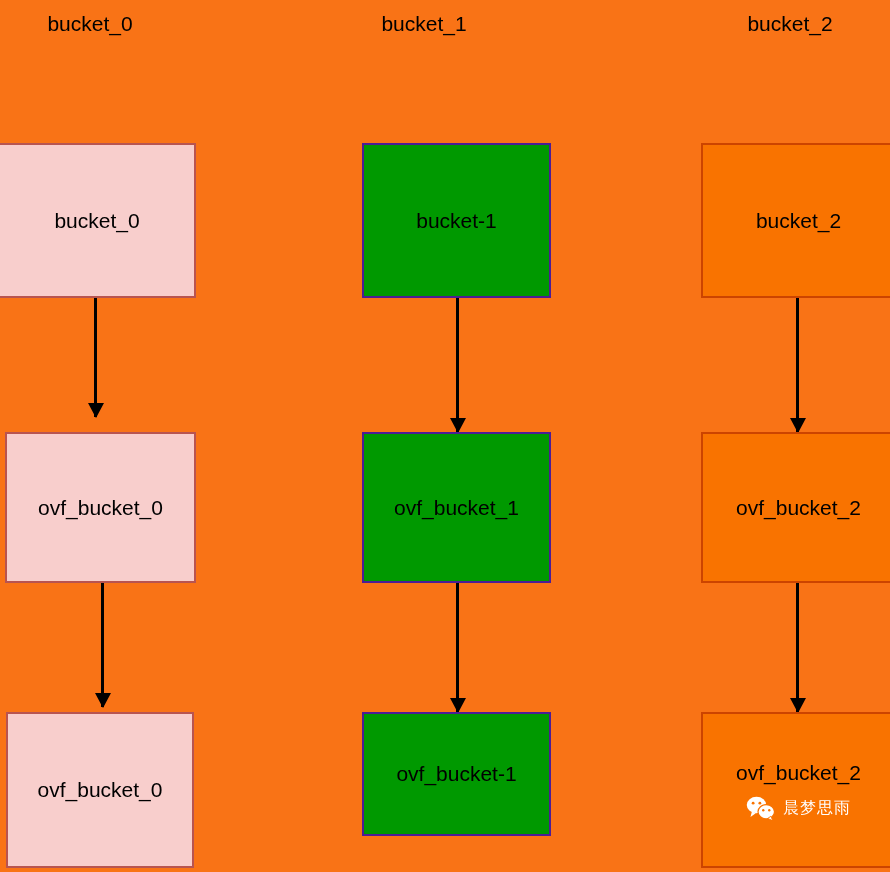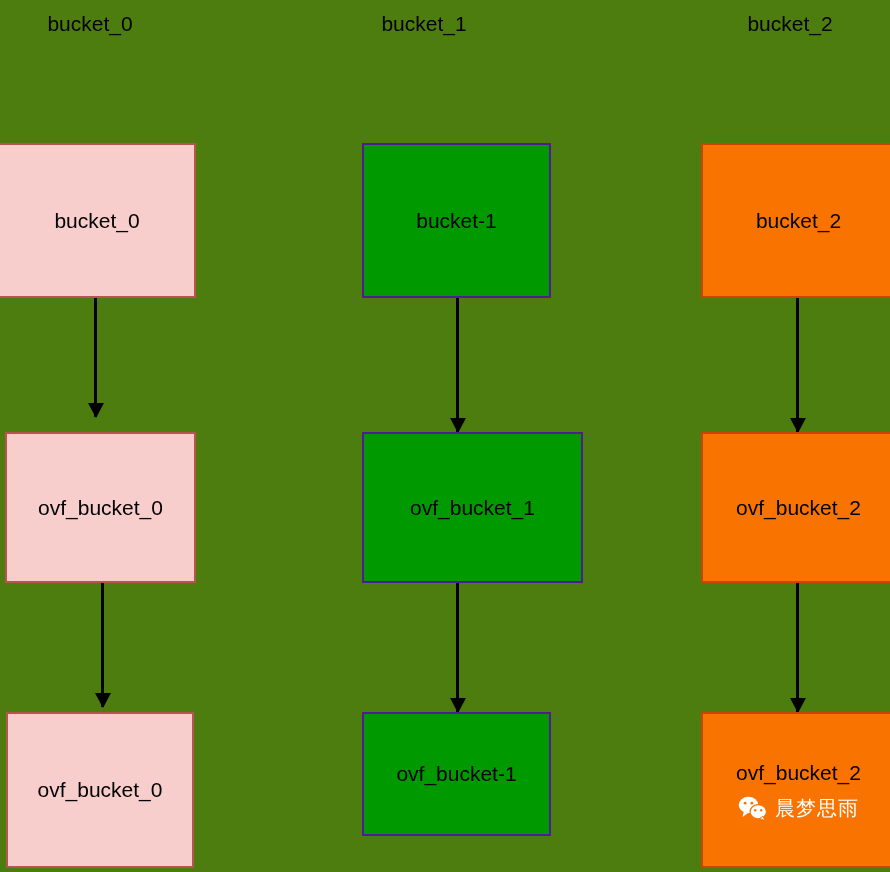--- a/index.html
+++ b/index.html
@@ -8,21 +8,21 @@
     padding: 0;
     background: #ffffff;
   }
   body {
     font-family: "Liberation Sans", sans-serif;
   }
   #canvas {
     position: relative;
     width: 890px;
     height: 872px;
-    background: #4d7c0f;
+    background: #f97316;
     overflow: hidden;
   }
 
   
   .col-header {
     position: absolute;
     top: 10px;
     font-size: 21px;
     line-height: 28px;
     color: #000000;
@@ -77,21 +77,21 @@
     gap: 7px;
     margin-top: 10px;
     color: #ffffff;
   }
   .watermark-logo {
     display: block;
     width: 30px;
     height: 24px;
   }
   .watermark-text {
-    font-size: 20px;
+    font-size: 16px;
     line-height: 24px;
     color: #ffffff;
     letter-spacing: 1px;
     white-space: nowrap;
   }
 </style>
 </head>
 <body>
 
 <div id="canvas">
@@ -117,21 +117,21 @@
   <div class="node pink" style="left:6px; top:712px; width:188px; height:156px;">
     <span>ovf_bucket_0</span>
   </div>
 
   <div class="node green" style="left:362px; top:143px; width:189px; height:155px;">
     <span>bucket-1</span>
   </div>
 
   <div class="arrow" style="left:456px; top:298px; height:134px;"></div>
 
-  <div class="node green" style="left:362px; top:432px; width:221px; height:151px;">
+  <div class="node green" style="left:362px; top:432px; width:189px; height:151px;">
     <span>ovf_bucket_1</span>
   </div>
 
   <div class="arrow" style="left:456px; top:583px; height:129px;"></div>
 
   <div class="node green" style="left:362px; top:712px; width:189px; height:124px;">
     <span>ovf_bucket-1</span>
   </div>
 
   <div class="node orange" style="left:701px; top:143px; width:195px; height:155px;">

